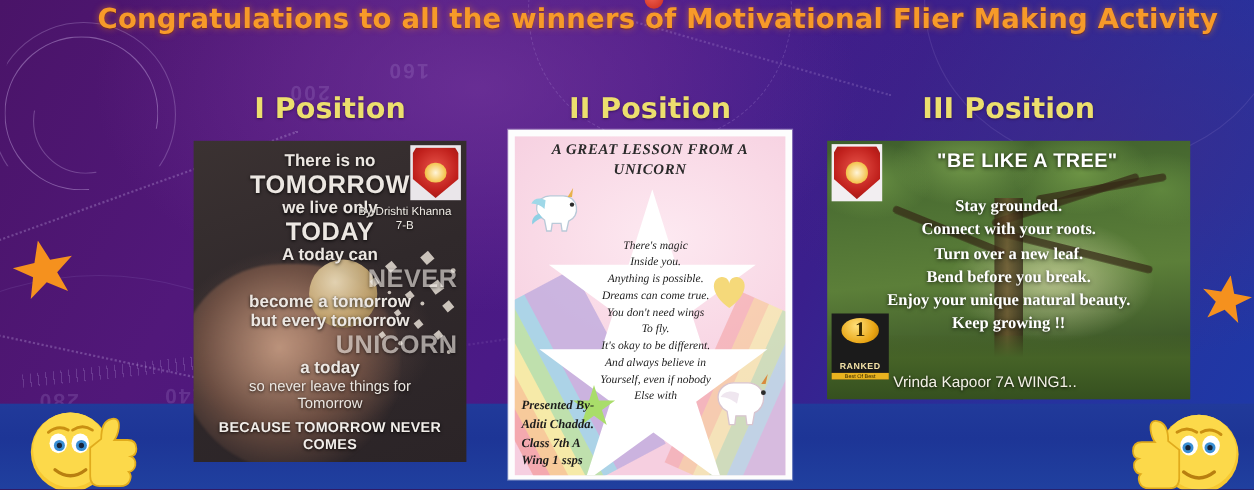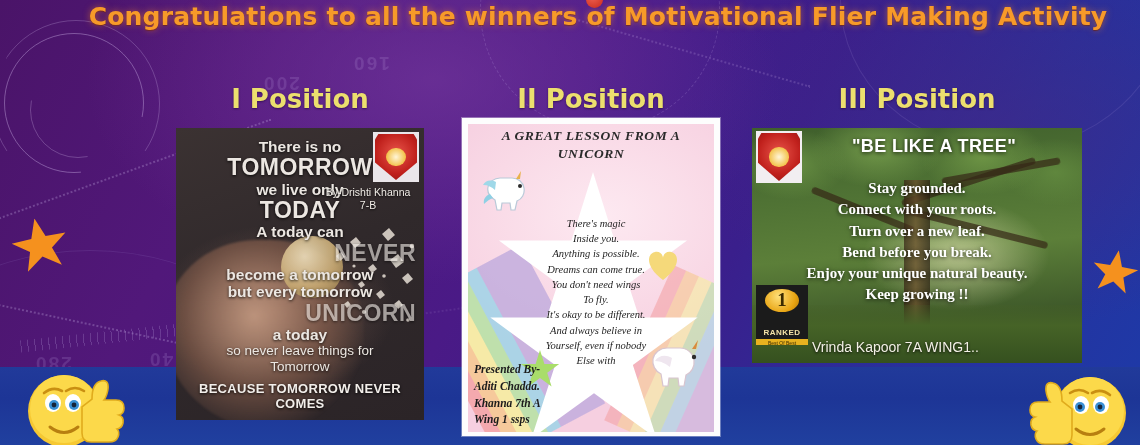--- a/index.html
+++ b/index.html
@@ -448,21 +448,21 @@
         <span>To fly.</span><br>
         <span>It's okay to be different.</span><br>
         <span>And always believe in</span><br>
         <span>Yourself, even if  nobody</span><br>
         <span>Else with</span>
       </div>
 
       <div class="p2-credit">
         <span>Presented By-</span><br>
         <span>Aditi Chadda.</span><br>
-        <span>Khanna 7th A</span><br>
+        <span>Class 7th A</span><br>
         <span>Wing 1 ssps</span>
       </div>
     </div>
   </div>
 
   <div class="poster" id="poster3">
     <div class="tree-canopy"></div>
     <div class="branch" style="left:150px; top:72px;  width:140px; transform:rotate(-18deg);"></div>
     <div class="branch" style="left:150px; top:78px;  width:150px; transform:rotate(14deg);"></div>
     <div class="branch" style="left:60px;  top:58px;  width:110px; transform:rotate(22deg);"></div>

